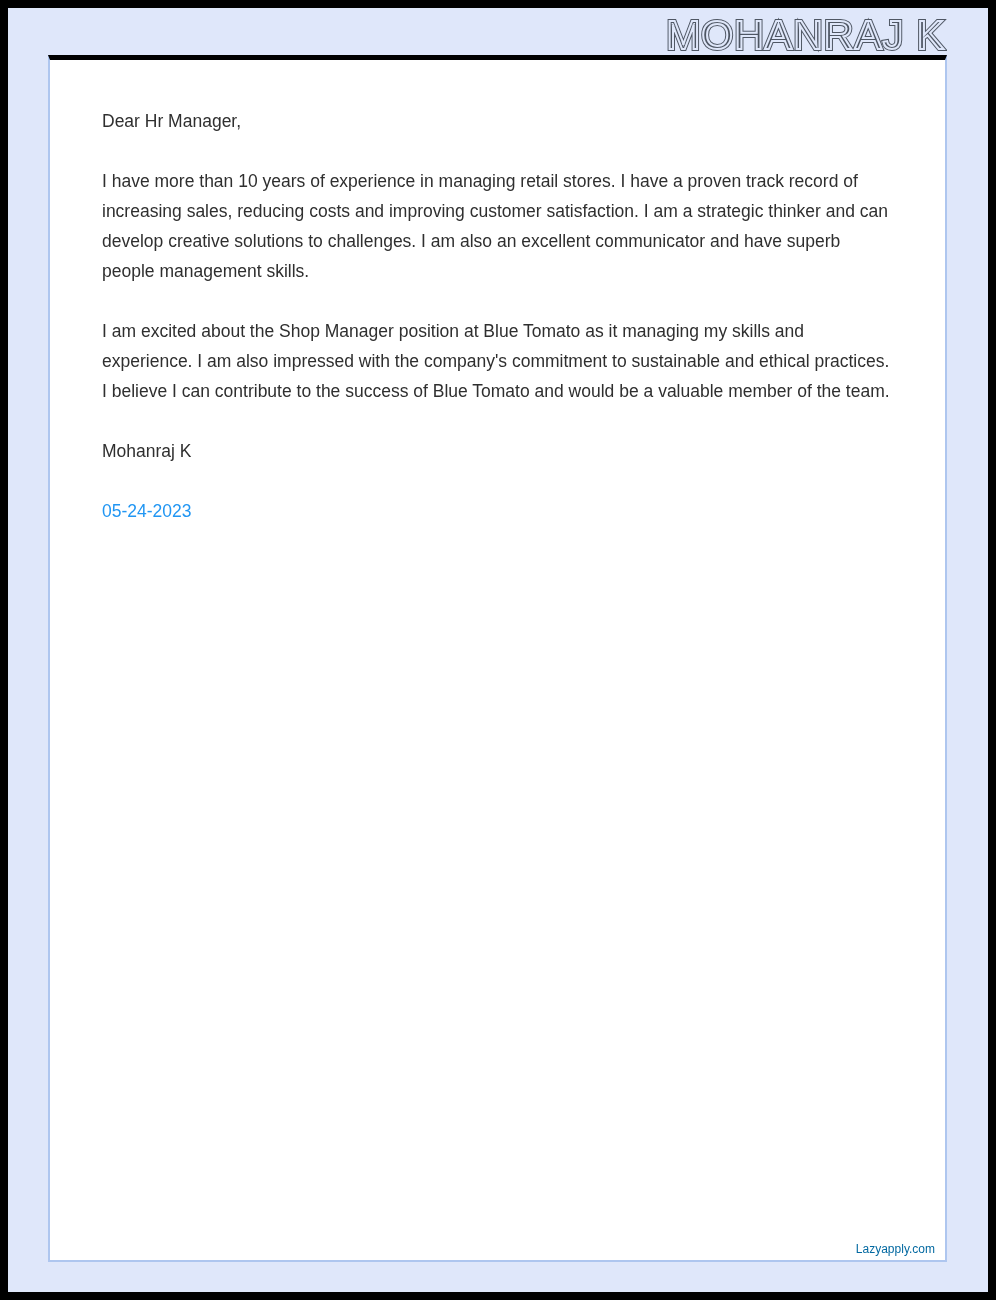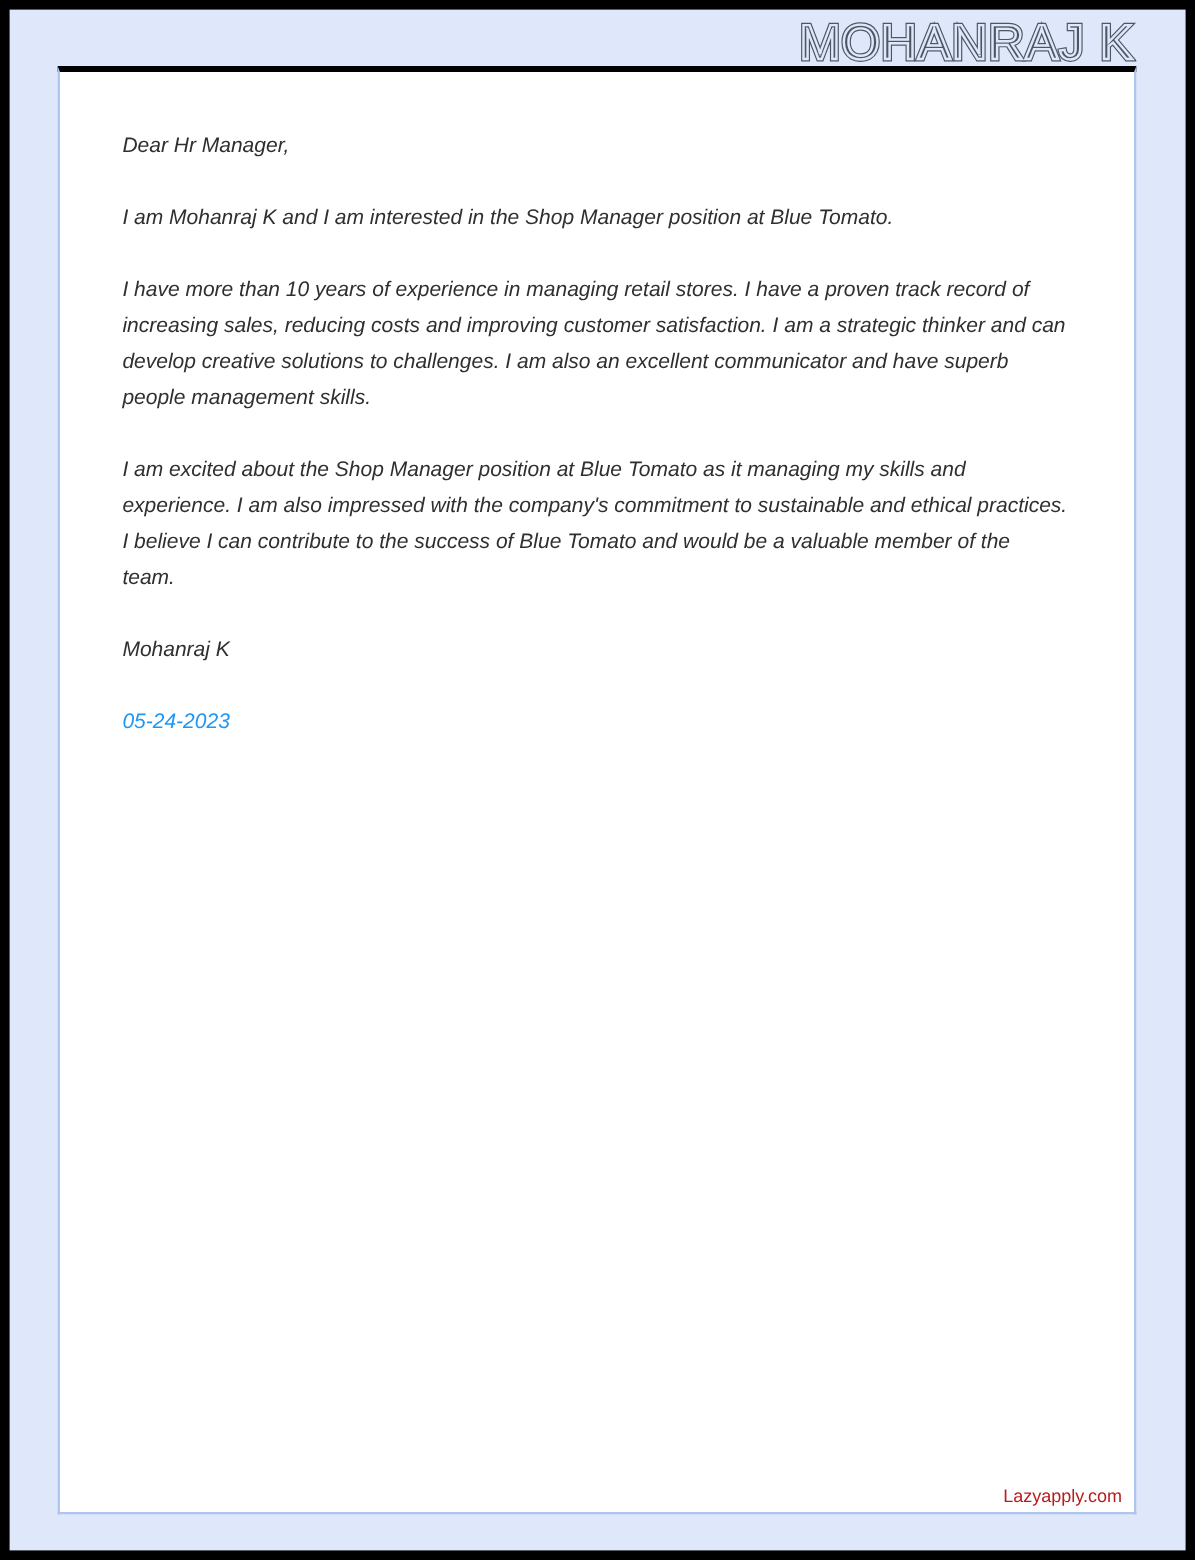--- a/index.html
+++ b/index.html
@@ -32,50 +32,48 @@
     border-left: 2px solid #aec6ef;
     border-right: 2px solid #aec6ef;
     border-bottom: 2px solid #aec6ef;
     position: relative;
   }
   .letter {
     padding: 46px 55px 0 52px;
     color: #2f2f2f;
     font-size: 17.5px;
     line-height: 30px;
-    font-style: italic;
   }
   .letter p {
     margin: 0 0 30px 0;
   }
   .letter p.date {
     color: #2196f3;
     margin-top: 28px;
   }
   .watermark {
     position: absolute;
     right: 10px;
     bottom: 4px;
-    font-size: 15px;
-    color: #b91c1c;
+    font-size: 12px;
+    color: #0369a1;
   }
 </style>
 </head>
 <body>
 
 <div class="header-bar">
   <svg class="header-name-svg" width="330" height="50" viewBox="0 0 330 50">
     <text x="328" y="40" text-anchor="end" font-family="Liberation Sans, sans-serif" font-size="41" letter-spacing="1" fill="none" stroke="#4e5663" stroke-width="4">MOHANRAJ K</text>
     <text x="328" y="40" text-anchor="end" font-family="Liberation Sans, sans-serif" font-size="41" letter-spacing="1" fill="none" stroke="#dfe7fa" stroke-width="2">MOHANRAJ K</text>
   </svg>
 </div>
 
 <div class="page">
   <div class="letter">
     <p>Dear Hr Manager,</p>
-    <p>I am Mohanraj K and I am interested in the Shop Manager position at Blue Tomato.</p>
     <p>I have more than 10 years of experience in managing retail stores. I have a proven track record of increasing sales, reducing costs and improving customer satisfaction. I am a strategic thinker and can develop creative solutions to challenges. I am also an excellent communicator and have superb people management skills.</p>
     <p>I am excited about the Shop Manager position at Blue Tomato as it managing my skills and experience. I am also impressed with the company's commitment to sustainable and ethical practices. I believe I can contribute to the success of Blue Tomato and would be a valuable member of the team.</p>
     <p>Mohanraj K</p>
     <p class="date">05-24-2023</p>
   </div>
   <div class="watermark">Lazyapply.com</div>
 </div>
 
 </body></html>

